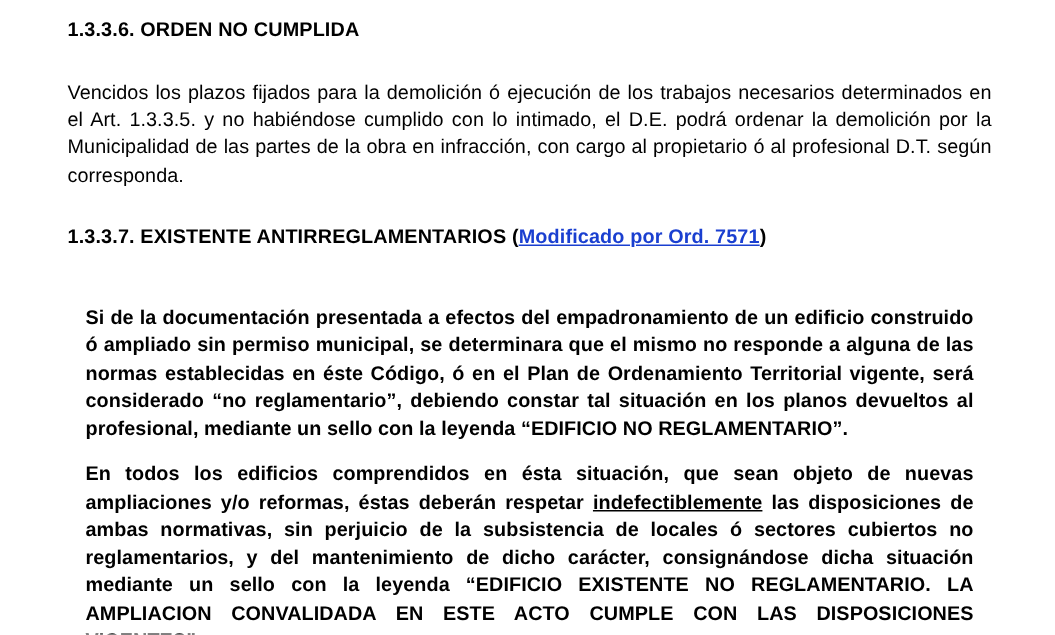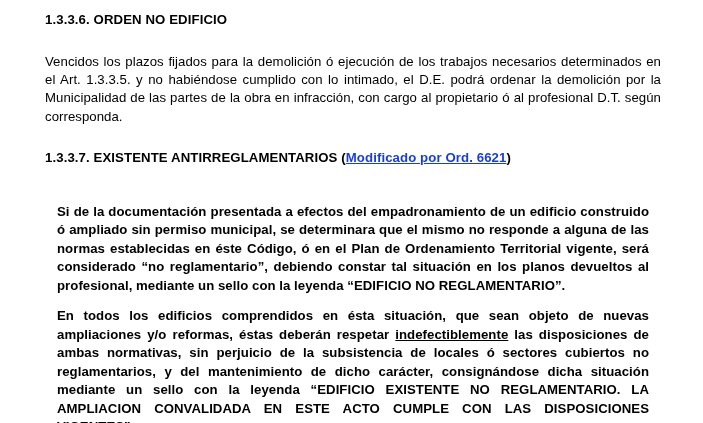--- a/index.html
+++ b/index.html
@@ -53,30 +53,30 @@
   .block-tight {
     margin: 12px;
     font-weight: bold;
   }
 </style>
 </head>
 <body>
 
 <div class="page">
 
-  <h2 class="heading heading-1">1.3.3.6. ORDEN NO EDIFICIO</h2>
+  <h2 class="heading heading-1">1.3.3.6. ORDEN NO CUMPLIDA</h2>
 
   <div class="gap-22"></div>
 
   <p class="para">Vencidos los plazos fijados para la demolición ó ejecución de los trabajos necesarios determinados en el Art. 1.3.3.5. y no habiéndose cumplido con lo intimado, el D.E. podrá ordenar la demolición por la Municipalidad de las partes de la obra en infracción, con cargo al propietario ó al profesional D.T. según corresponda.</p>
 
   <div class="gap-22"></div>
 
   <h2 class="heading heading-2">
-    <span>1.3.3.7. EXISTENTE ANTIRREGLAMENTARIOS (</span><a class="link" href="#">Modificado por Ord. 6621</a><span>)</span>
+    <span>1.3.3.7. EXISTENTE ANTIRREGLAMENTARIOS (</span><a class="link" href="#">Modificado por Ord. 7571</a><span>)</span>
   </h2>
 
   <div class="gap-22"></div>
 
   <p class="para block-tight">Si de la documentación presentada a efectos del empadronamiento de un edificio construido ó ampliado sin permiso municipal, se determinara que el mismo no responde a alguna de las normas establecidas en éste Código, ó en el Plan de Ordenamiento Territorial vigente, será considerado “no reglamentario”, debiendo constar tal situación en los planos devueltos al profesional, mediante un sello con la leyenda “EDIFICIO NO REGLAMENTARIO”.</p>
 
   <p class="para block-tight">
     <span>En todos los edificios comprendidos en ésta situación, que sean objeto de nuevas ampliaciones y/o reformas, éstas deberán respetar </span><span class="underline-word">indefectiblemente</span><span> las disposiciones de ambas normativas, sin perjuicio de la subsistencia de locales ó sectores cubiertos no reglamentarios, y del mantenimiento de dicho carácter, consignándose dicha situación mediante un sello con la leyenda “EDIFICIO EXISTENTE NO REGLAMENTARIO. LA AMPLIACION CONVALIDADA EN ESTE ACTO CUMPLE CON LAS DISPOSICIONES VIGENTES”.</span>
   </p>
 

